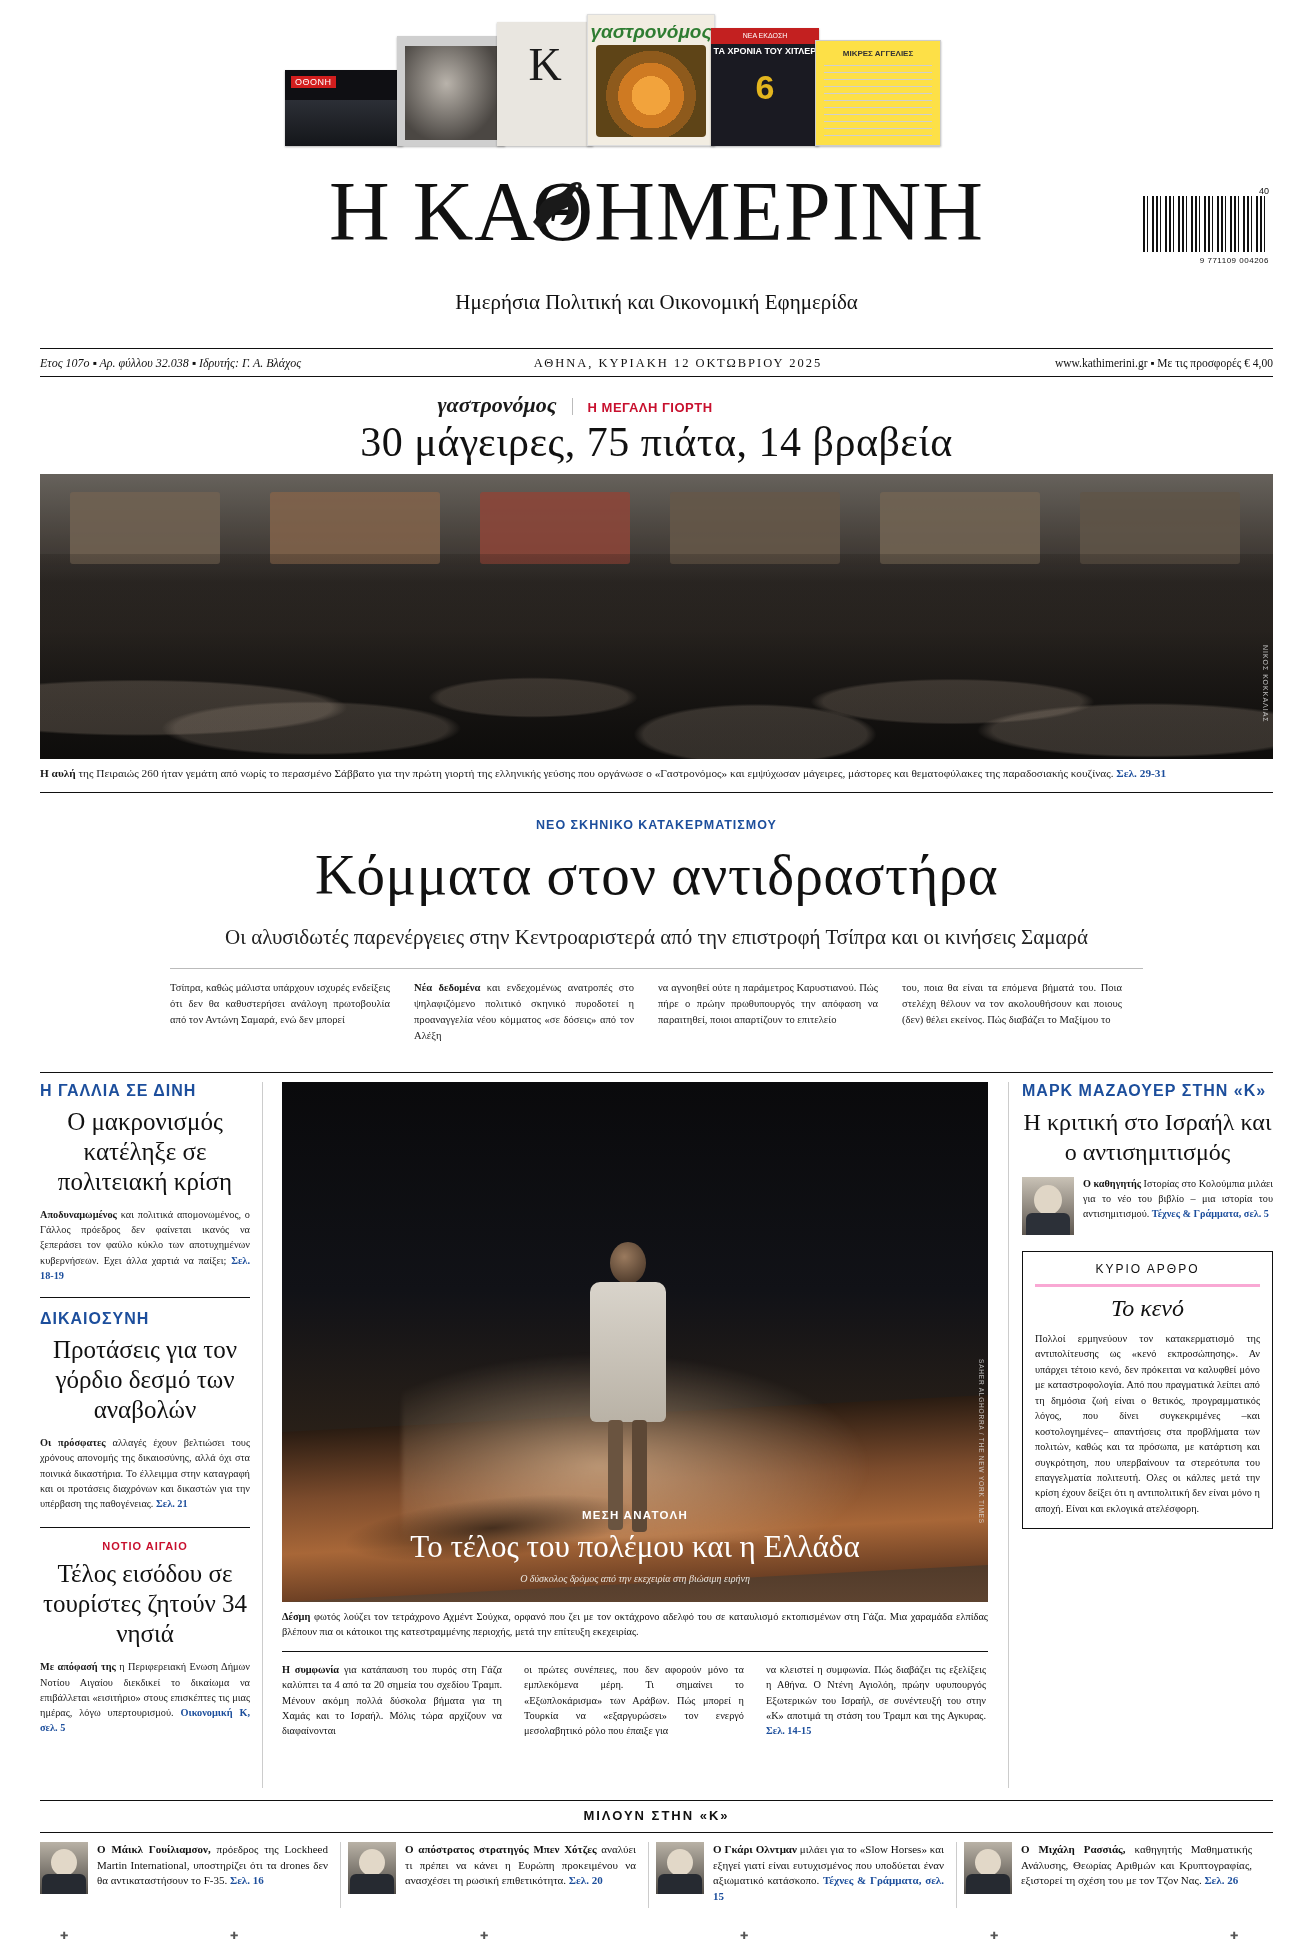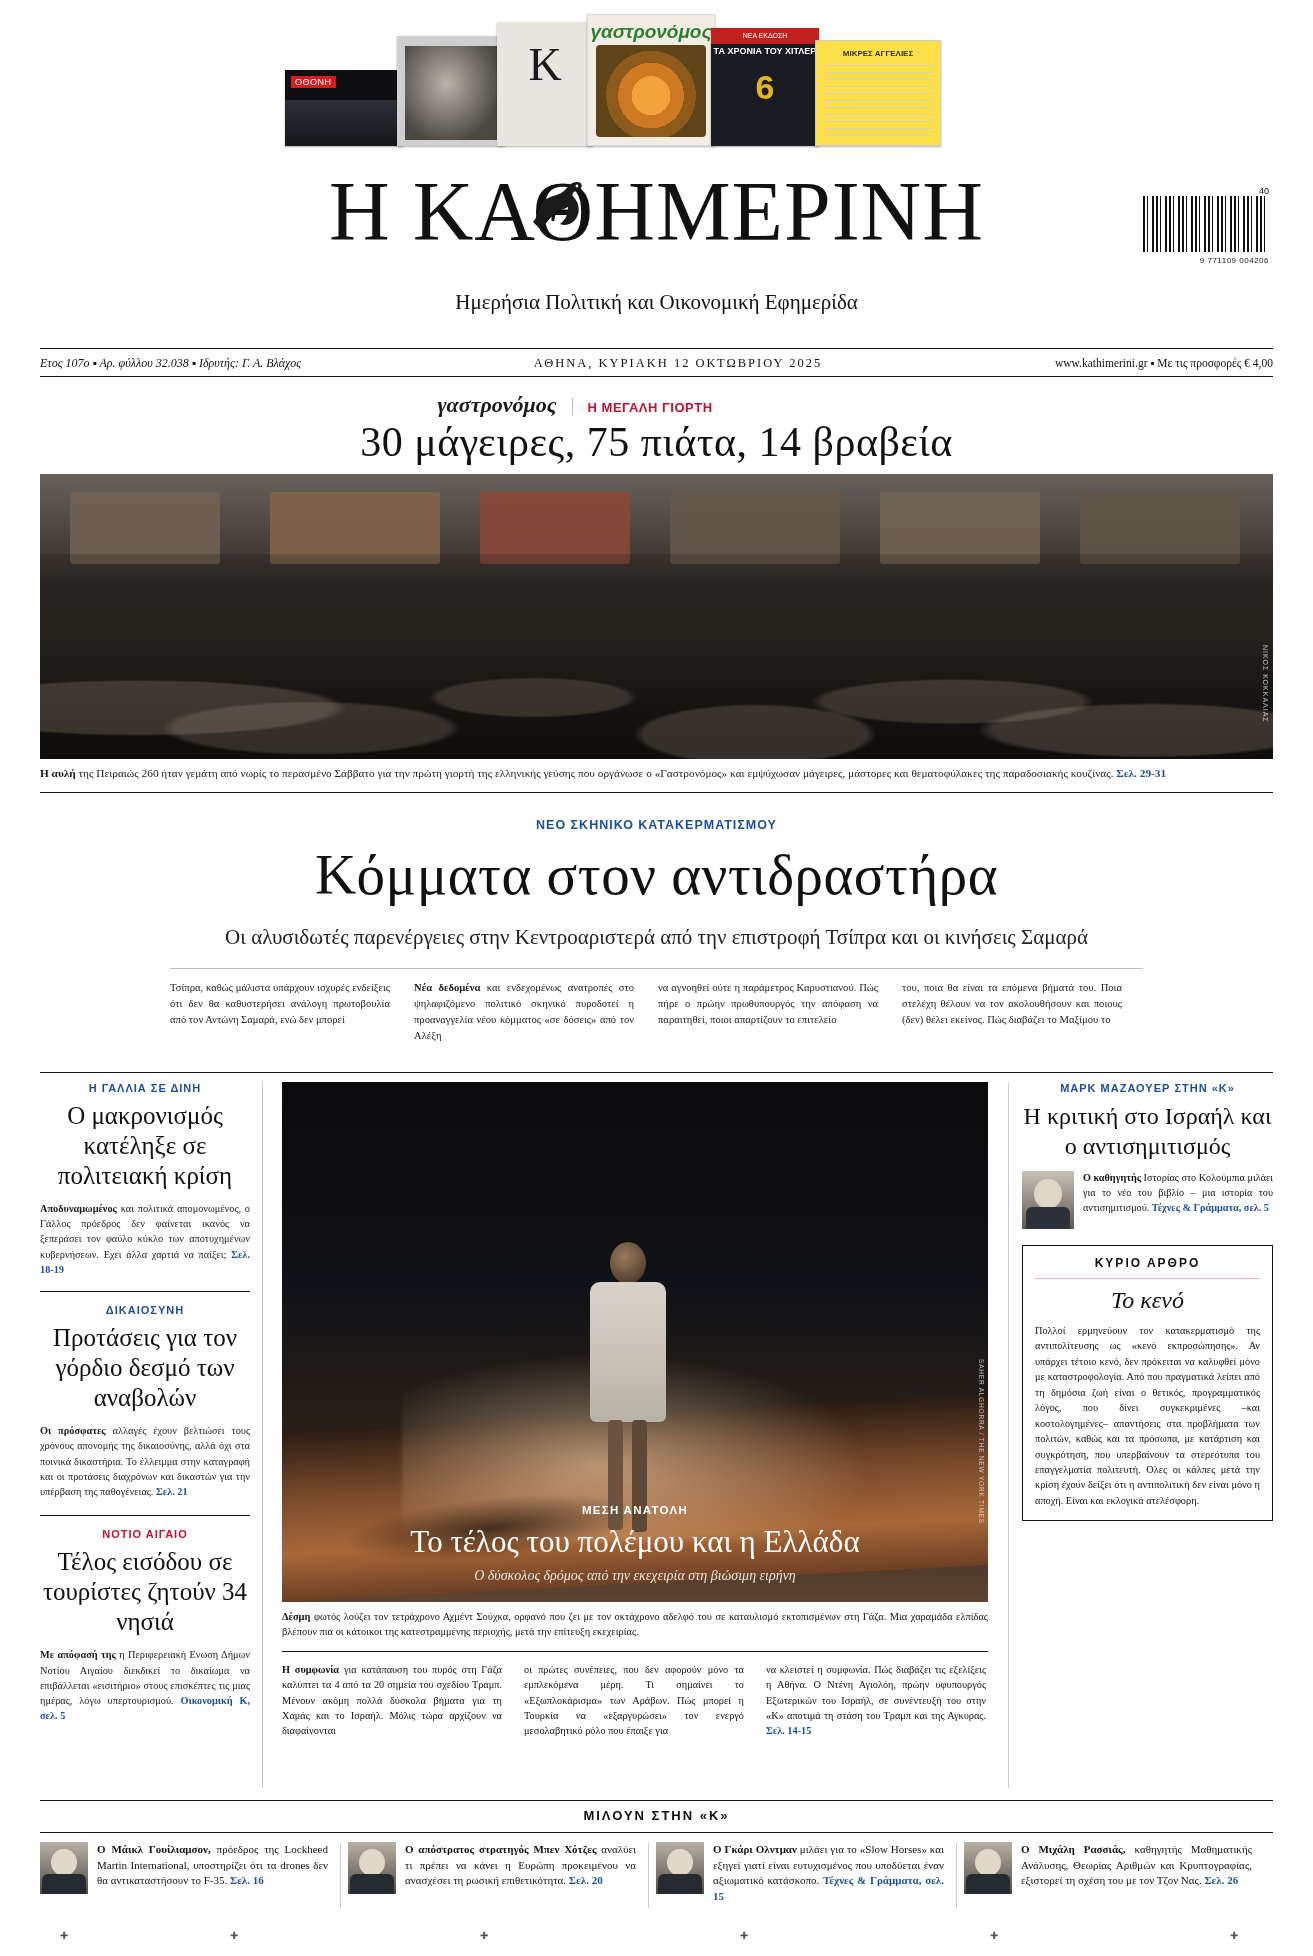--- a/index.html
+++ b/index.html
@@ -165,22 +165,22 @@
   }
   .lead-cols .c b { font-weight: bold; }
   .r5 { position: absolute; top: 1072px; left: 40px; width: 1233px; height: 1px; background: #111; }
 
   
   .col-left { position: absolute; top: 1082px; left: 40px; width: 210px; }
   .vrule-l { position: absolute; top: 1082px; left: 262px; width: 1px; height: 706px; background: #ccc; }
   .vrule-r { position: absolute; top: 1082px; left: 1008px; width: 1px; height: 706px; background: #ccc; }
 
   .kicker-blue {
-    color: #1c4e9c; font-family: "Liberation Sans", sans-serif; font-size: 11px;
-    letter-spacing: 1px; font-weight: bold; text-align: center; margin-bottom: 7px;
+    color: #1c4e9c; font-family: "Liberation Sans", sans-serif; font-size: 16px;
+    letter-spacing: 1px; font-weight: bold; margin-bottom: 7px;
   }
   .kicker-red {
     color: #c8102e; font-family: "Liberation Sans", sans-serif; font-size: 11px;
     letter-spacing: 1px; font-weight: bold; text-align: center; margin-bottom: 7px;
   }
   .sub-head {
     font-size: 25px; line-height: 1.2; text-align: center; margin-bottom: 10px;
   }
   .sub-body {
     font-size: 10.3px; line-height: 1.48; text-align: justify; color: #1a1a1a;
@@ -215,21 +215,21 @@
     background: linear-gradient(180deg,#d9d4cb,#b9b2a6); }
   .cp-figure .legL { position: absolute; left: 26px; top: 178px; width: 15px; height: 110px; background: #6a5440; border-radius: 4px; }
   .cp-figure .legR { position: absolute; left: 50px; top: 178px; width: 15px; height: 112px; background: #5d4836; border-radius: 4px; }
   .cp-shadow { position: absolute; left: 60px; bottom: 44px; width: 300px; height: 60px;
     background: radial-gradient(ellipse, rgba(0,0,0,.6), rgba(0,0,0,0) 70%); transform: rotate(-6deg); }
   .cp-credit { position: absolute; right: 3px; bottom: 78px; writing-mode: vertical-rl;
     color: #ddd; font-size: 6.5px; letter-spacing: .8px; font-family: "Liberation Sans", sans-serif; opacity: .8; }
   .cp-overlay { position: absolute; left: 0; right: 0; bottom: 18px; text-align: center; }
   .cp-kicker { color: #fff; font-family: "Liberation Sans", sans-serif; font-size: 11.5px; letter-spacing: 1.3px; font-weight: bold; margin-bottom: 8px; }
   .cp-head { color: #fff; font-size: 31px; line-height: 1.15; margin-bottom: 8px; }
-  .cp-sub { color: #e8e4dd; font-size: 14px; font-style: italic; }
+  .cp-sub { color: #e8e4dd; font-size: 10px; font-style: italic; }
 
   .center-caption {
     margin-top: 8px; font-size: 10.4px; line-height: 1.4; text-align: justify;
   }
   .center-caption b { font-weight: bold; }
   .center-hr { height: 1px; background: #111; margin: 12px 0 10px; }
   .center-cols { display: flex; gap: 22px; }
   .center-cols .c { width: 220px; font-size: 10.3px; line-height: 1.48; text-align: justify; }
   .center-cols .c b { font-weight: bold; }
   .center-cols .c .ref { color: #1c4e9c; font-weight: bold; }
@@ -243,21 +243,21 @@
   .mini-photo .shirt { position: absolute; left: 4px; bottom: 0; width: 44px; height: 22px; background: #2c3038; border-radius: 6px 6px 0 0; }
   .mini-text { font-size: 10.2px; line-height: 1.45; text-align: justify; }
   .mini-text b { font-weight: bold; }
   .mini-text .ref { color: #1c4e9c; font-weight: bold; }
 
   .editorial-box {
     margin-top: 16px; border: 1px solid #111; padding: 10px 12px 12px;
   }
   .edit-title {
     text-align: center; font-family: "Liberation Sans", sans-serif; font-size: 12px;
-    letter-spacing: 2px; font-weight: bold; padding-bottom: 8px; border-bottom: 1px solid #f9a8d4; margin-bottom: 8px;
+    letter-spacing: 2px; font-weight: normal; padding-bottom: 8px; border-bottom: 3px solid #f9a8d4; margin-bottom: 8px;
   }
   .edit-head { text-align: center; font-size: 24px; font-style: italic; margin-bottom: 9px; }
   .edit-body { font-size: 10.3px; line-height: 1.5; text-align: justify; }
 
   
   .r6 { position: absolute; top: 1800px; left: 40px; width: 1233px; height: 1px; background: #111; }
   .speak-title {
     position: absolute; top: 1808px; left: 0; width: 1313px; text-align: center;
     font-family: "Liberation Sans", sans-serif; font-size: 13px; letter-spacing: 2px; font-weight: bold;
   }

